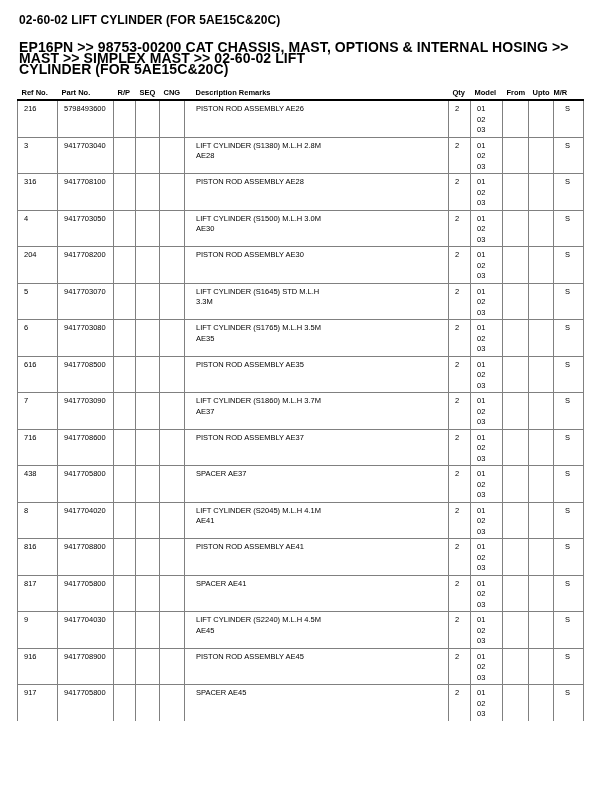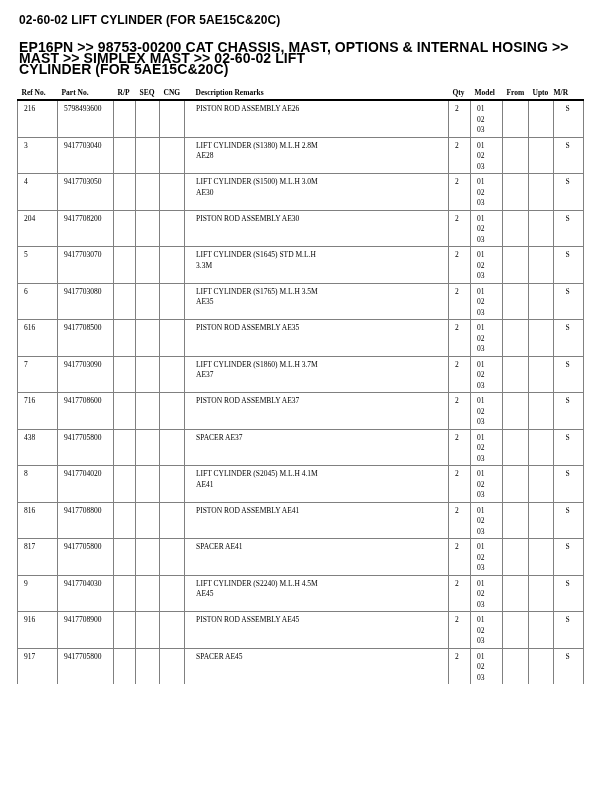--- a/index.html
+++ b/index.html
@@ -21,21 +21,20 @@
     position: absolute; left: 19px; top: 42px; width: 578px;
     font-size: 14px; font-weight: bold; line-height: 11px;
     letter-spacing: 0.1px;
     white-space: pre-line;
   }
   table.parts {
     position: absolute; left: 17px; top: 84px;
     border-collapse: collapse; table-layout: fixed;
     width: 566px;
     font-size: 7.5px;
-    font-family: Liberation Serif, serif;
   }
   table.parts th {
     font-weight: bold; text-align: left;
     vertical-align: bottom;
     padding: 0 0 2px 4px;
     height: 13px;
     border-bottom: 2px solid var(--rule, #000000);
     white-space: nowrap;
     overflow: visible;
   }
@@ -117,20 +116,35 @@
 AE28</td>
     <td class="c-qty">2</td>
     <td class="c-model">01
 02
 03</td>
     <td class="c-from"></td>
     <td class="c-upto"></td>
     <td class="c-mr">S</td>
   </tr>
       <tr>
+    <td class="c-ref">316</td>
+    <td class="c-part">9417708100</td>
+    <td class="c-rp"></td>
+    <td class="c-seq"></td>
+    <td class="c-cng"></td>
+    <td class="c-desc">PISTON ROD ASSEMBLY AE28</td>
+    <td class="c-qty">2</td>
+    <td class="c-model">01
+02
+03</td>
+    <td class="c-from"></td>
+    <td class="c-upto"></td>
+    <td class="c-mr">S</td>
+  </tr>
+      <tr>
     <td class="c-ref">4</td>
     <td class="c-part">9417703050</td>
     <td class="c-rp"></td>
     <td class="c-seq"></td>
     <td class="c-cng"></td>
     <td class="c-desc">LIFT CYLINDER (S1500) M.L.H 3.0M
 AE30</td>
     <td class="c-qty">2</td>
     <td class="c-model">01
 02

